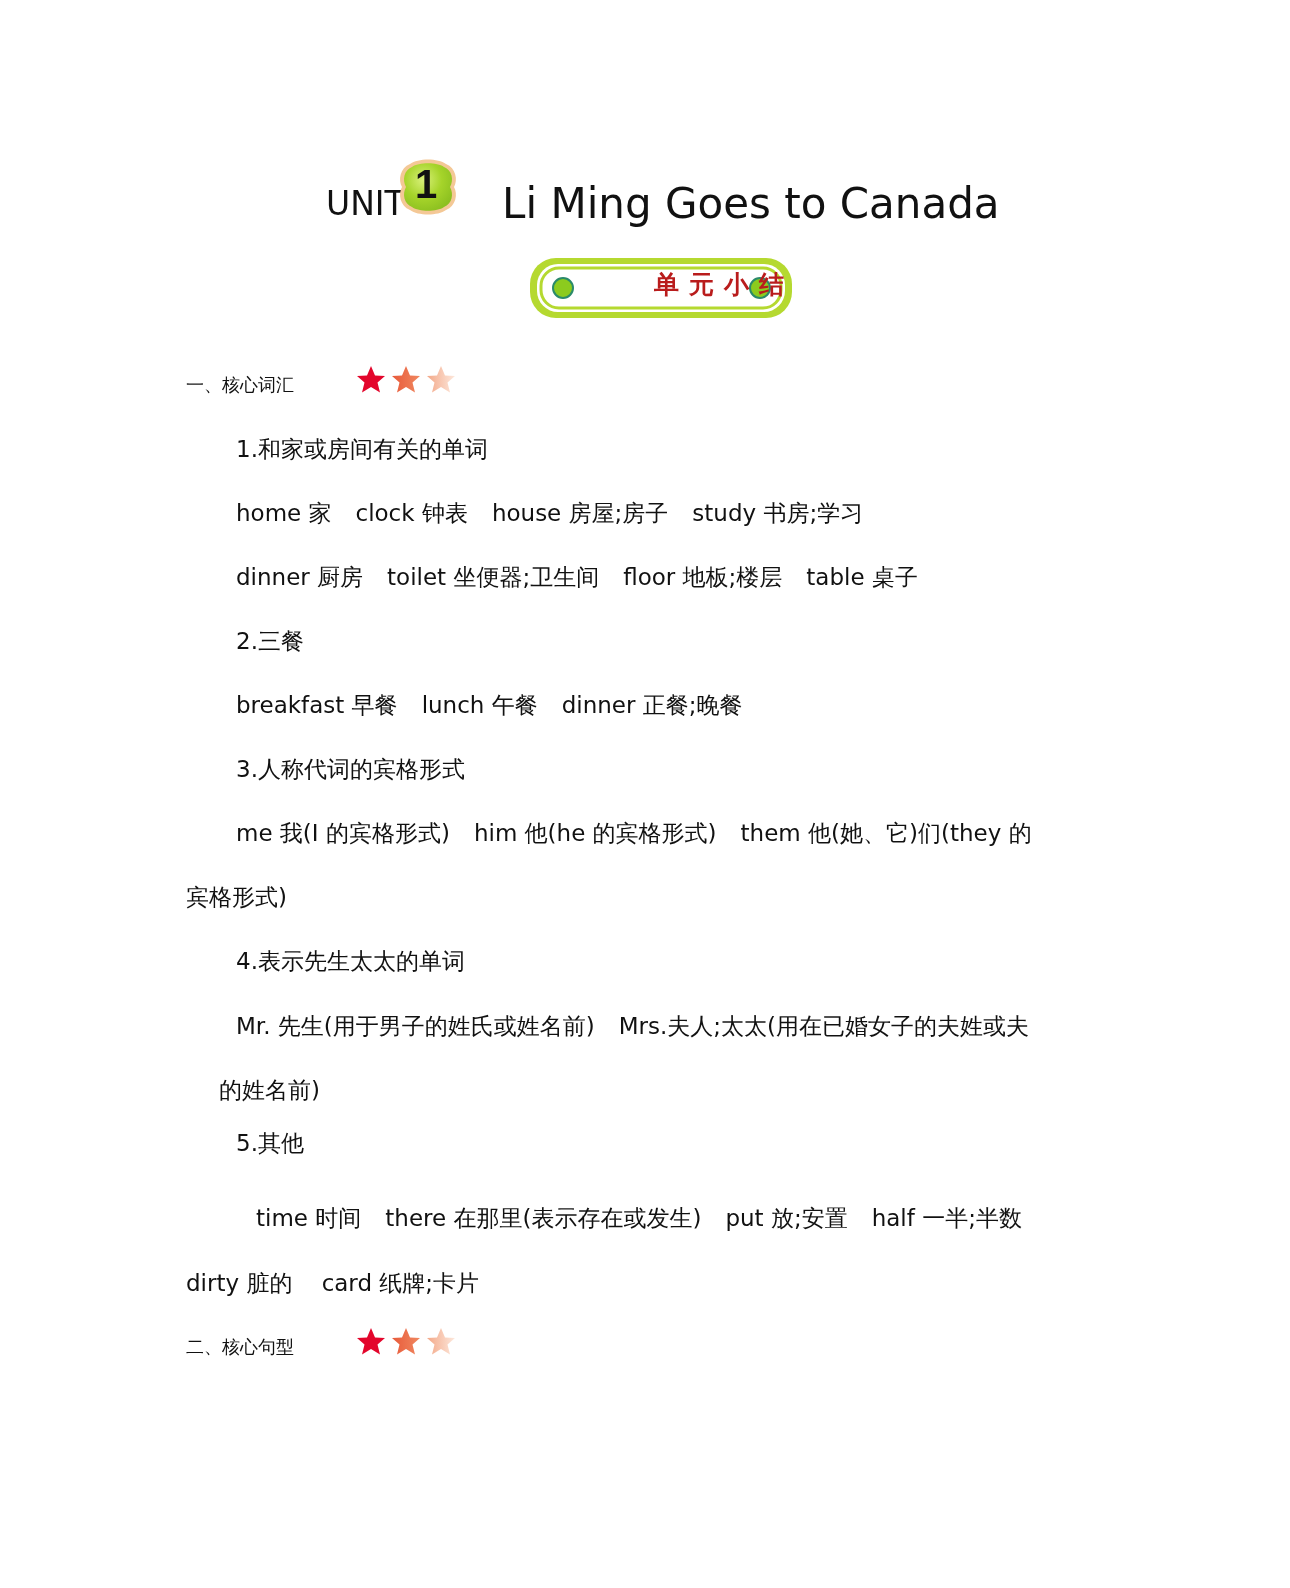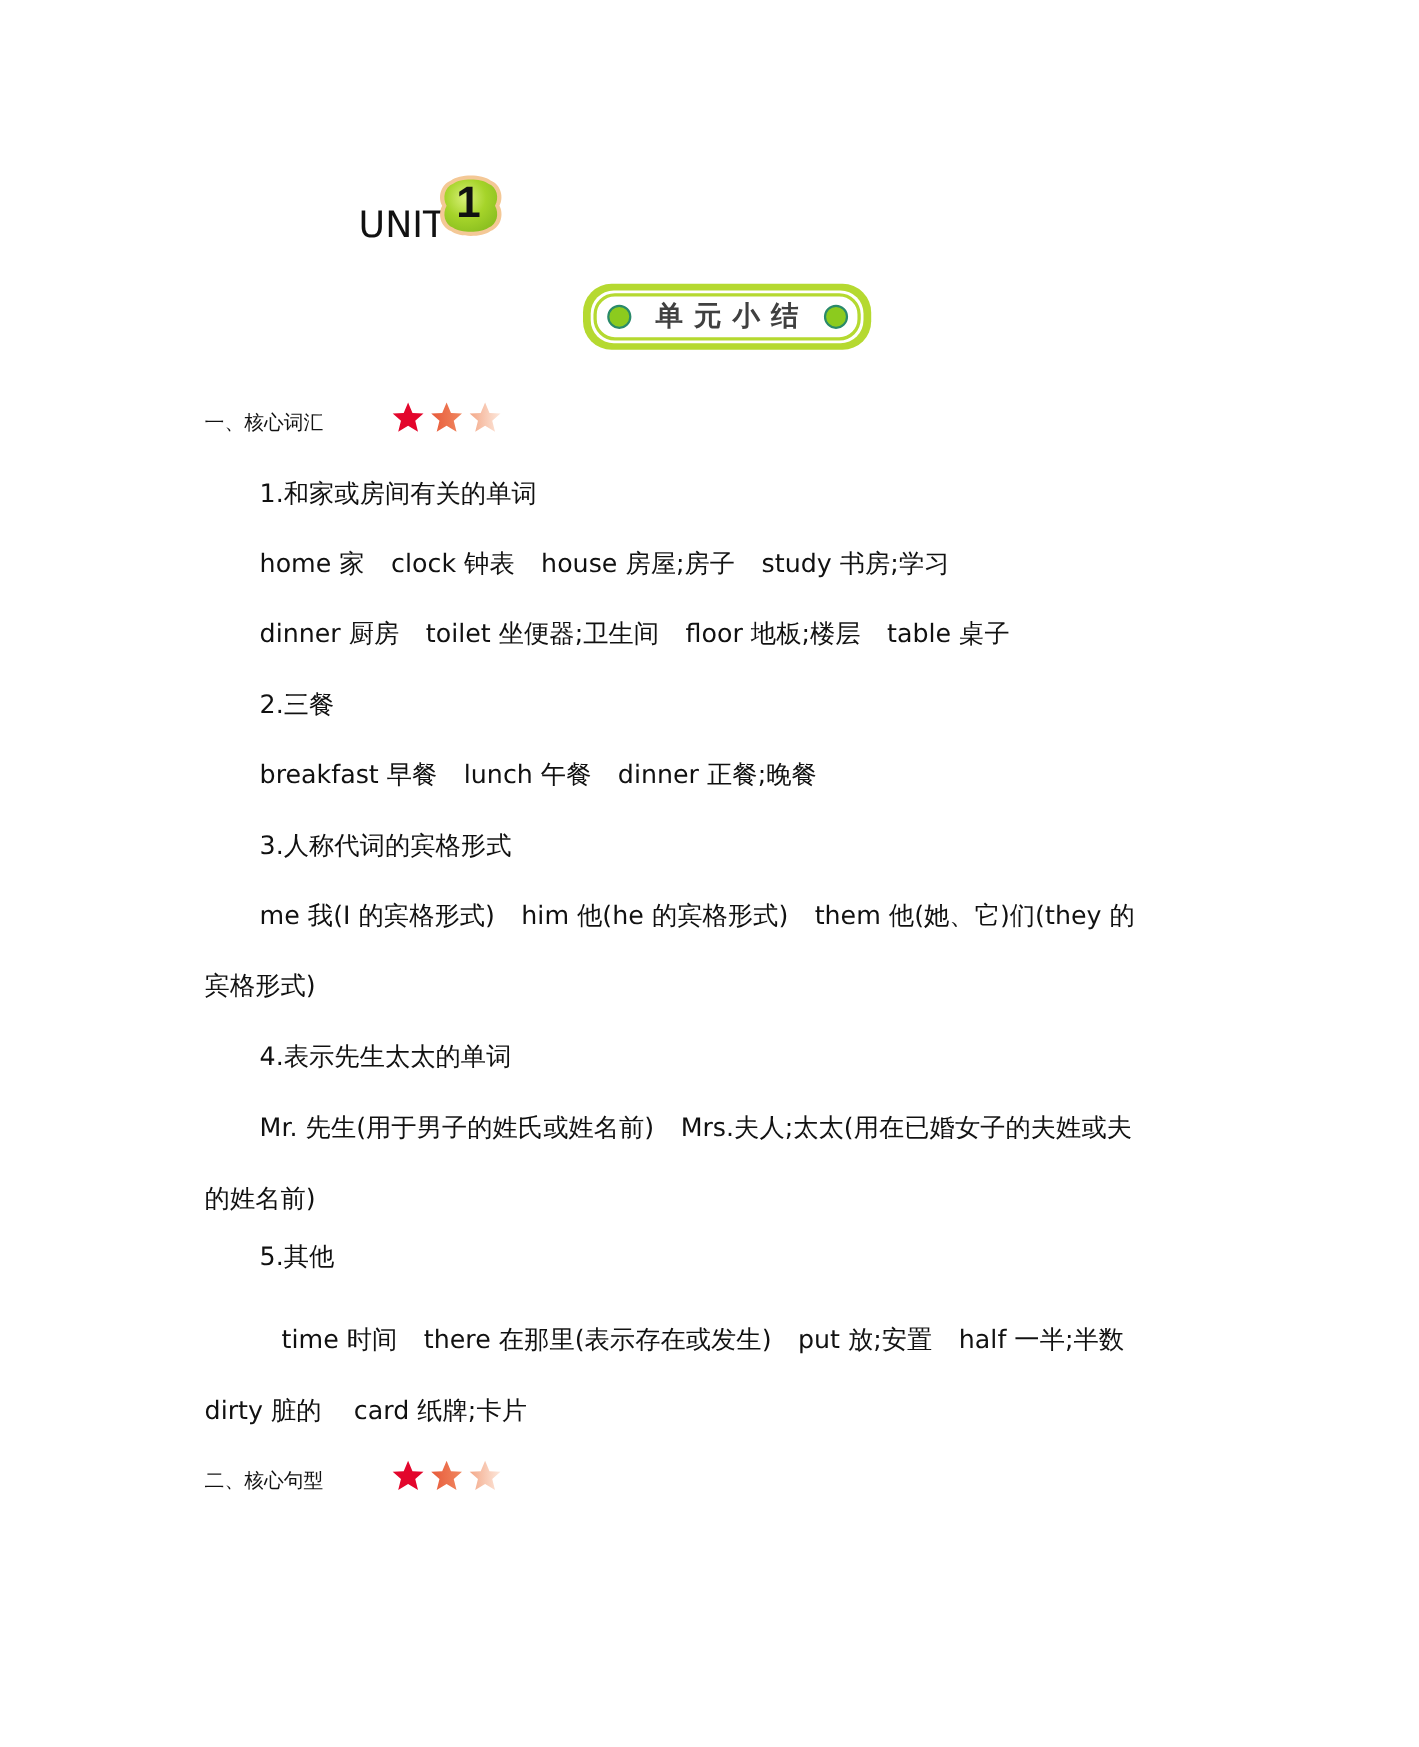--- a/index.html
+++ b/index.html
@@ -70,28 +70,29 @@
     }
     .summary-badge svg {
       position: absolute;
       inset: 0;
     }
     .summary-badge .label {
       position: absolute;
       left: 0;
       width: 266px;
       top: 17px;
-      text-align: center;
+      text-align: right;
       font-size: 25px;
       font-weight: bold;
       letter-spacing: 10px;
       line-height: 30px;
-      color: #404040;
+      color: #b91c1c;
       padding-left: 10px;
       box-sizing: border-box;
+      font-family: Liberation Mono, monospace;
     }
     .line {
       position: absolute;
       font-size: 23px;
       line-height: 30px;
       white-space: nowrap;
     }
     .indent { left: 236px; }
     .flush { left: 186px; }
     .section-heading {
@@ -122,20 +123,21 @@
           <stop offset="0%" stop-color="#d9f07a"></stop>
           <stop offset="55%" stop-color="#a6d42a"></stop>
           <stop offset="100%" stop-color="#8cc020"></stop>
         </radialGradient>
       </defs>
       <path d="M12 6 C20 0, 40 0, 48 6 C58 10, 60 22, 56 29 C60 36, 58 48, 48 52 C40 58, 20 58, 12 52 C2 48, 0 36, 4 29 C0 22, 2 10, 12 6 Z" fill="#f4c896"></path>
       <path d="M14 9 C21 4, 39 4, 46 9 C54 12, 56 22, 52 29 C56 36, 54 46, 46 49 C39 54, 21 54, 14 49 C6 46, 4 36, 8 29 C4 22, 6 12, 14 9 Z" fill="url(#g1)"></path>
     </svg>
     <span class="num">1</span>
   </div>
+  <span class="title-text">Li Ming Goes to Canada</span>
 </div>
 
 <div class="summary-badge">
   <svg width="266" height="66" viewBox="0 0 266 66">
     <rect x="2" y="3" width="262" height="60" rx="26" ry="26" fill="#b5d930"></rect>
     <rect x="9" y="9" width="248" height="48" rx="21" ry="21" fill="#ffffff"></rect>
     <rect x="13" y="13" width="240" height="40" rx="18" ry="18" fill="none" stroke="#b5d930" stroke-width="3"></rect>
     <circle cx="35" cy="33" r="10" fill="#8ccb1e" stroke="#2a8a6a" stroke-width="2"></circle>
     <circle cx="232" cy="33" r="10" fill="#8ccb1e" stroke="#2a8a6a" stroke-width="2"></circle>
   </svg>
@@ -183,21 +185,21 @@
 <div class="line indent" style="top:754px;">3.人称代词的宾格形式</div>
 <div class="line indent" style="top:818px;">
   <span>me 我(I 的宾格形式)</span><span class="gap"></span><span>him 他(he 的宾格形式)</span><span class="gap"></span><span>them 他(她、它)们(they 的</span>
 </div>
 <div class="line flush" style="top:882px;">宾格形式)</div>
 
 <div class="line indent" style="top:946px;">4.表示先生太太的单词</div>
 <div class="line indent" style="top:1011px;">
   <span>Mr. 先生(用于男子的姓氏或姓名前)</span><span class="gap"></span><span>Mrs.夫人;太太(用在已婚女子的夫姓或夫</span>
 </div>
-<div class="line flush" style="top:1075px;">的姓名前)</div>
+<div class="line flush" style="top:1075px;margin-left:33px;">的姓名前)</div>
 
 <div class="line indent" style="top:1128px;">5.其他</div>
 <div class="line indent" style="top:1203px;margin-left:20px;">
   <span>time 时间</span><span class="gap"></span><span>there 在那里(表示存在或发生)</span><span class="gap"></span><span>put 放;安置</span><span class="gap"></span><span>half 一半;半数</span>
 </div>
 <div class="line flush" style="top:1268px; white-space: pre;">dirty 脏的    card 纸牌;卡片</div>
 
 <div class="section-heading" style="top:1332px;">二、核心句型</div>
 <div class="stars" style="top:1326px;">
   <svg width="100" height="32" viewBox="0 0 100 32">

